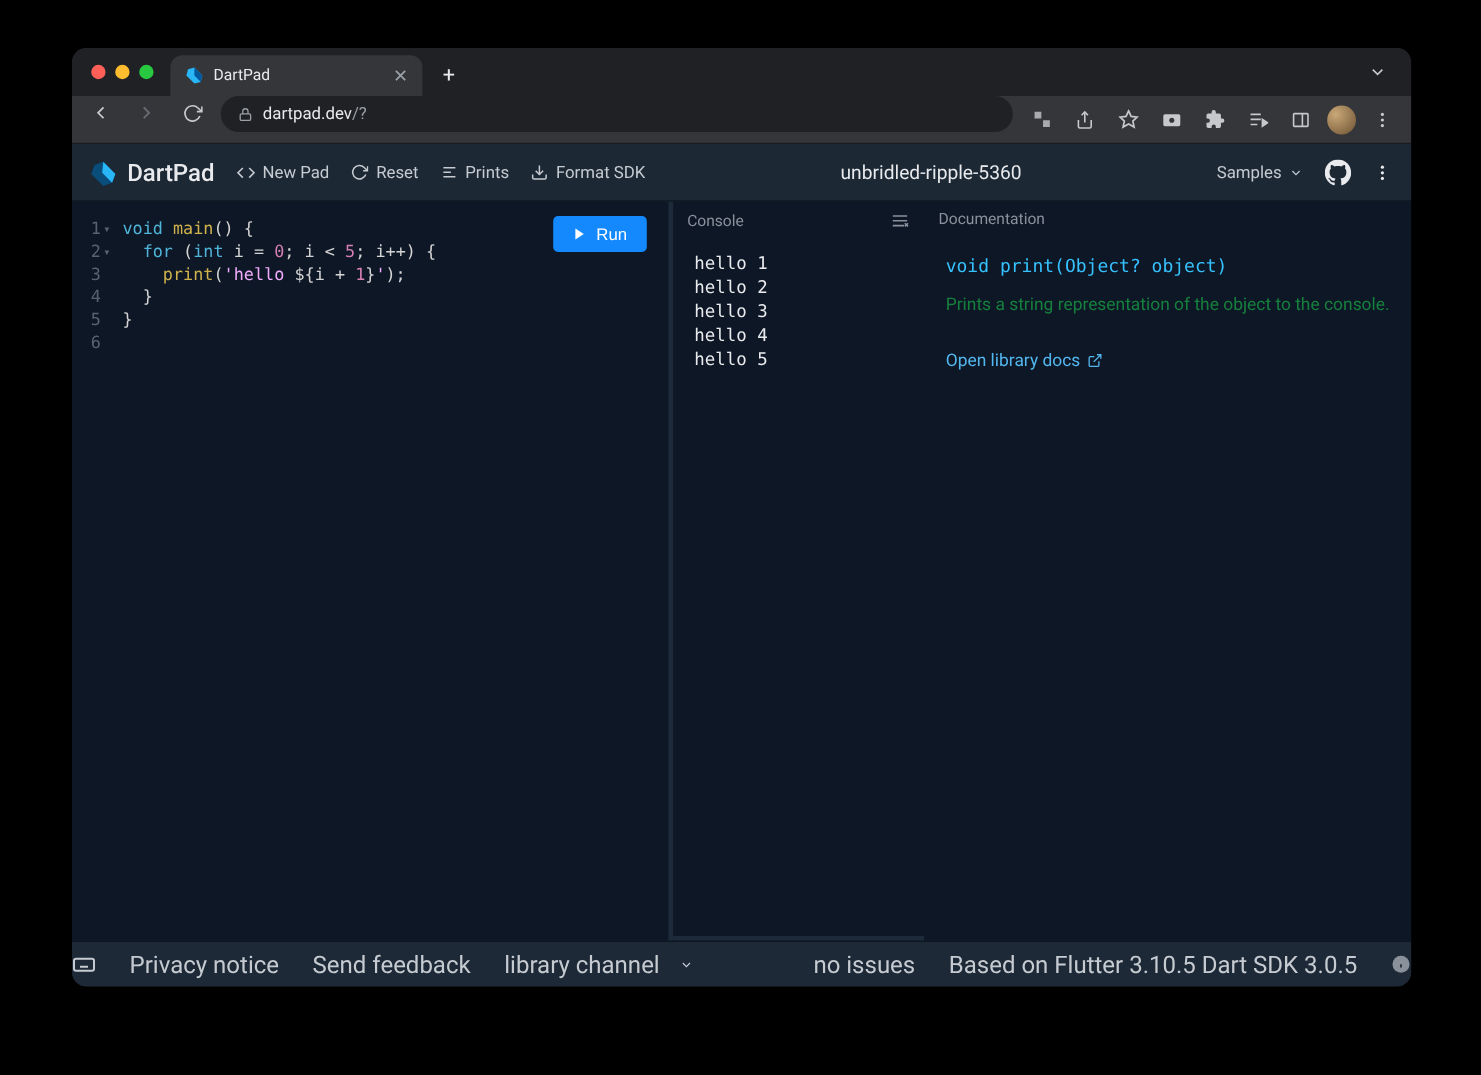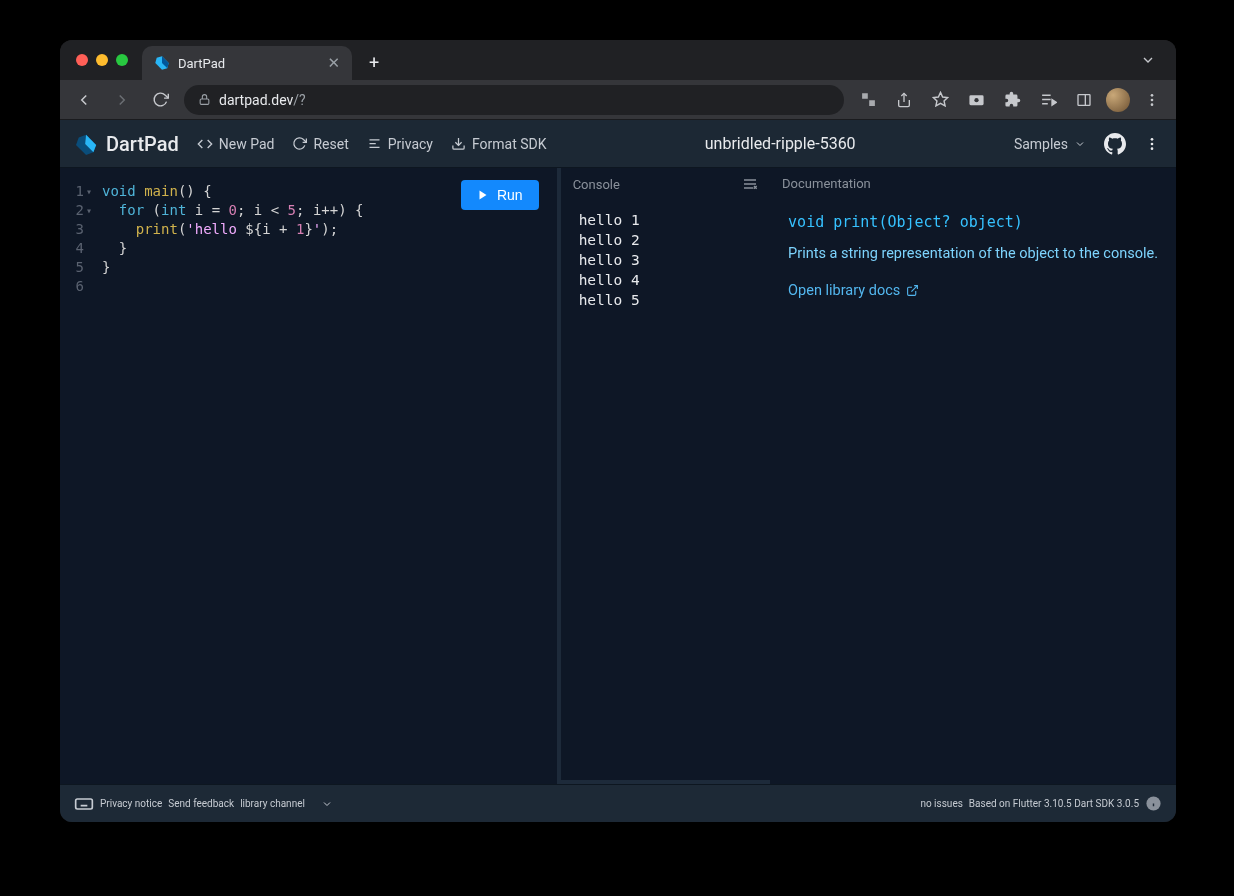--- a/index.html
+++ b/index.html
@@ -10,21 +10,21 @@
 .traffic { display:flex; gap:8px; margin-left:6px; margin-right:14px;}
 .traffic span{ width:12px; height:12px; border-radius:50%; display:block;}
 .tl-red{background:#ff5f57;} .tl-yellow{background:#febc2e;} .tl-green{background:#28c840;}
 .tab { height:34px; background:#35363a; border-radius:10px 10px 0 0; display:flex; align-items:center; padding:0 12px; margin-top:6px; min-width:210px; gap:8px; color:#e8eaed; font-size:13px;}
 .tab-favicon { width:16px; height:16px; }
 .tab-title{ flex:1; }
 .tab-close{ color:#9aa0a6; font-size:15px; cursor:pointer;}
 .newtab{ width:28px; height:28px; display:flex; align-items:center; justify-content:center; color:#e8eaed; margin-left:8px; margin-top:4px; cursor:pointer; font-size:18px;}
 .tabbar-right{ margin-left:auto; color:#9aa0a6; padding-right:10px;}
 
-.addrbar{ height:40px; background:#35363a; display:flex; align-items:center; padding:0 10px; gap:10px; border-bottom:1px solid #1a1b1e;}
+.addrbar{ height:40px; background:#35363a; display:flex; padding:0 10px; gap:10px; border-bottom:1px solid #1a1b1e;}
 .iconbtn{ width:28px; height:28px; display:flex; align-items:center; justify-content:center; color:#c6c8cc; cursor:pointer;}
 .iconbtn.dis{color:#6a6d72;}
 .url{ flex:1; height:30px; background:#202124; border-radius:15px; display:flex; align-items:center; padding:0 14px; gap:8px; color:#9aa0a6; font-size:14px;}
 .url .domain{color:#e8eaed;}
 .addr-icons{display:flex; gap:8px; align-items:center;}
 .avatar{width:24px;height:24px;border-radius:50%;background:radial-gradient(circle at 30% 30%,#c9a878,#6d5132);}
 
 .apphdr{ height:48px; background:#1c2834; display:flex; align-items:center; padding:0 16px; gap:18px; color:#e8eaed; font-size:14px; border-bottom:1px solid #0d1620;}
 .logo-text{font-size:20px; font-weight:500; display:flex; align-items:center; gap:8px;}
 .hdrbtn{display:flex;align-items:center;gap:6px;cursor:pointer;color:#c6cbd2;}
@@ -40,24 +40,24 @@
 .code{flex:1; padding:14px 0 0 4px; white-space:pre;}
 .kw{color:#4fb4d8;} .fn{color:#d0b24c;} .typ{color:#4fb4d8;} .var{color:#d4d4d4;} .num{color:#d67fb3;} .str{color:#f0abfc;} .op{color:#d4d4d4;} .punc{color:#d4d4d4;}
 .runbtn{position:absolute; right:18px; top:12px; background:#1389fd; color:#fff; border:none; border-radius:4px; padding:7px 16px; font-size:14px; display:flex; align-items:center; gap:8px; cursor:pointer; font-weight:500;}
 .rpanel{width:55.5%; border-left:4px solid #1d2a3a; display:flex; flex-direction:row;}
 .console{flex:1; display:flex; flex-direction:column; border-bottom:4px solid #1d2a3a;}
 .panel-hdr{padding:8px 12px; color:#8a919b; font-size:13px; display:flex; align-items:center; justify-content:space-between;}
 .console-out{flex:1; padding:10px 18px; font-family:Menlo,Monaco,Consolas,monospace; font-size:14.5px; line-height:20px; color:#e8eaed; white-space:pre;}
 .docpanel{height:290px; display:flex; flex-direction:column;}
 .doc-body{padding:8px 18px; font-size:14.5px;}
 .doc-sig{font-family:Menlo,Monaco,Consolas,monospace; color:#36c2ff; font-size:15px; margin:6px 0 14px;}
-.doc-text{color:#7dd3fc; margin-bottom:20px;}
+.doc-text{color:#15803d; margin-bottom:30px;}
 .doc-link{color:#53b7ef; text-decoration:none; display:inline-flex; align-items:center; gap:6px;}
 
-.footer{height:38px; background:#1d2936; display:flex; align-items:center; padding:0 14px; gap:6px; color:#c6cbd2; font-size:10px; border-top:1px solid #0d1620;}
+.footer{height:38px; background:#1d2936; display:flex; align-items:center; padding:0 0; gap:28px; color:#c6cbd2; font-size:20px; border-top:1px solid #0d1620;}
 .footer .spacer{flex:1;}
 svg{display:block;}
 </style>
 </head>
 <body>
 
 <div class="window">
 
   <div class="tabbar">
     <div class="traffic">
@@ -180,21 +180,21 @@
           <path d="M20.49 15a9 9 0 1 1-2.12-9.36L23 10"></path>
         </svg>
       <span>Reset</span>
     </div>
     <div class="hdrbtn">
       <svg width="15" height="15" viewBox="0 0 24 24" fill="none" stroke="currentColor" stroke-width="2">
           <line x1="4" y1="6" x2="20" y2="6"></line>
           <line x1="4" y1="12" x2="14" y2="12"></line>
           <line x1="4" y1="18" x2="20" y2="18"></line>
         </svg>
-      <span>Privacy</span>
+      <span>Prints</span>
     </div>
     <div class="hdrbtn">
       <svg width="15" height="15" viewBox="0 0 24 24" fill="none" stroke="currentColor" stroke-width="2">
           <path d="M21 15v4a2 2 0 0 1-2 2H5a2 2 0 0 1-2-2v-4"></path>
           <polyline points="7 10 12 15 17 10"></polyline>
           <line x1="12" y1="15" x2="12" y2="3"></line>
         </svg>
       <span>Format SDK</span>
     </div>
     <div class="hdr-title">unbridled-ripple-5360</div>

